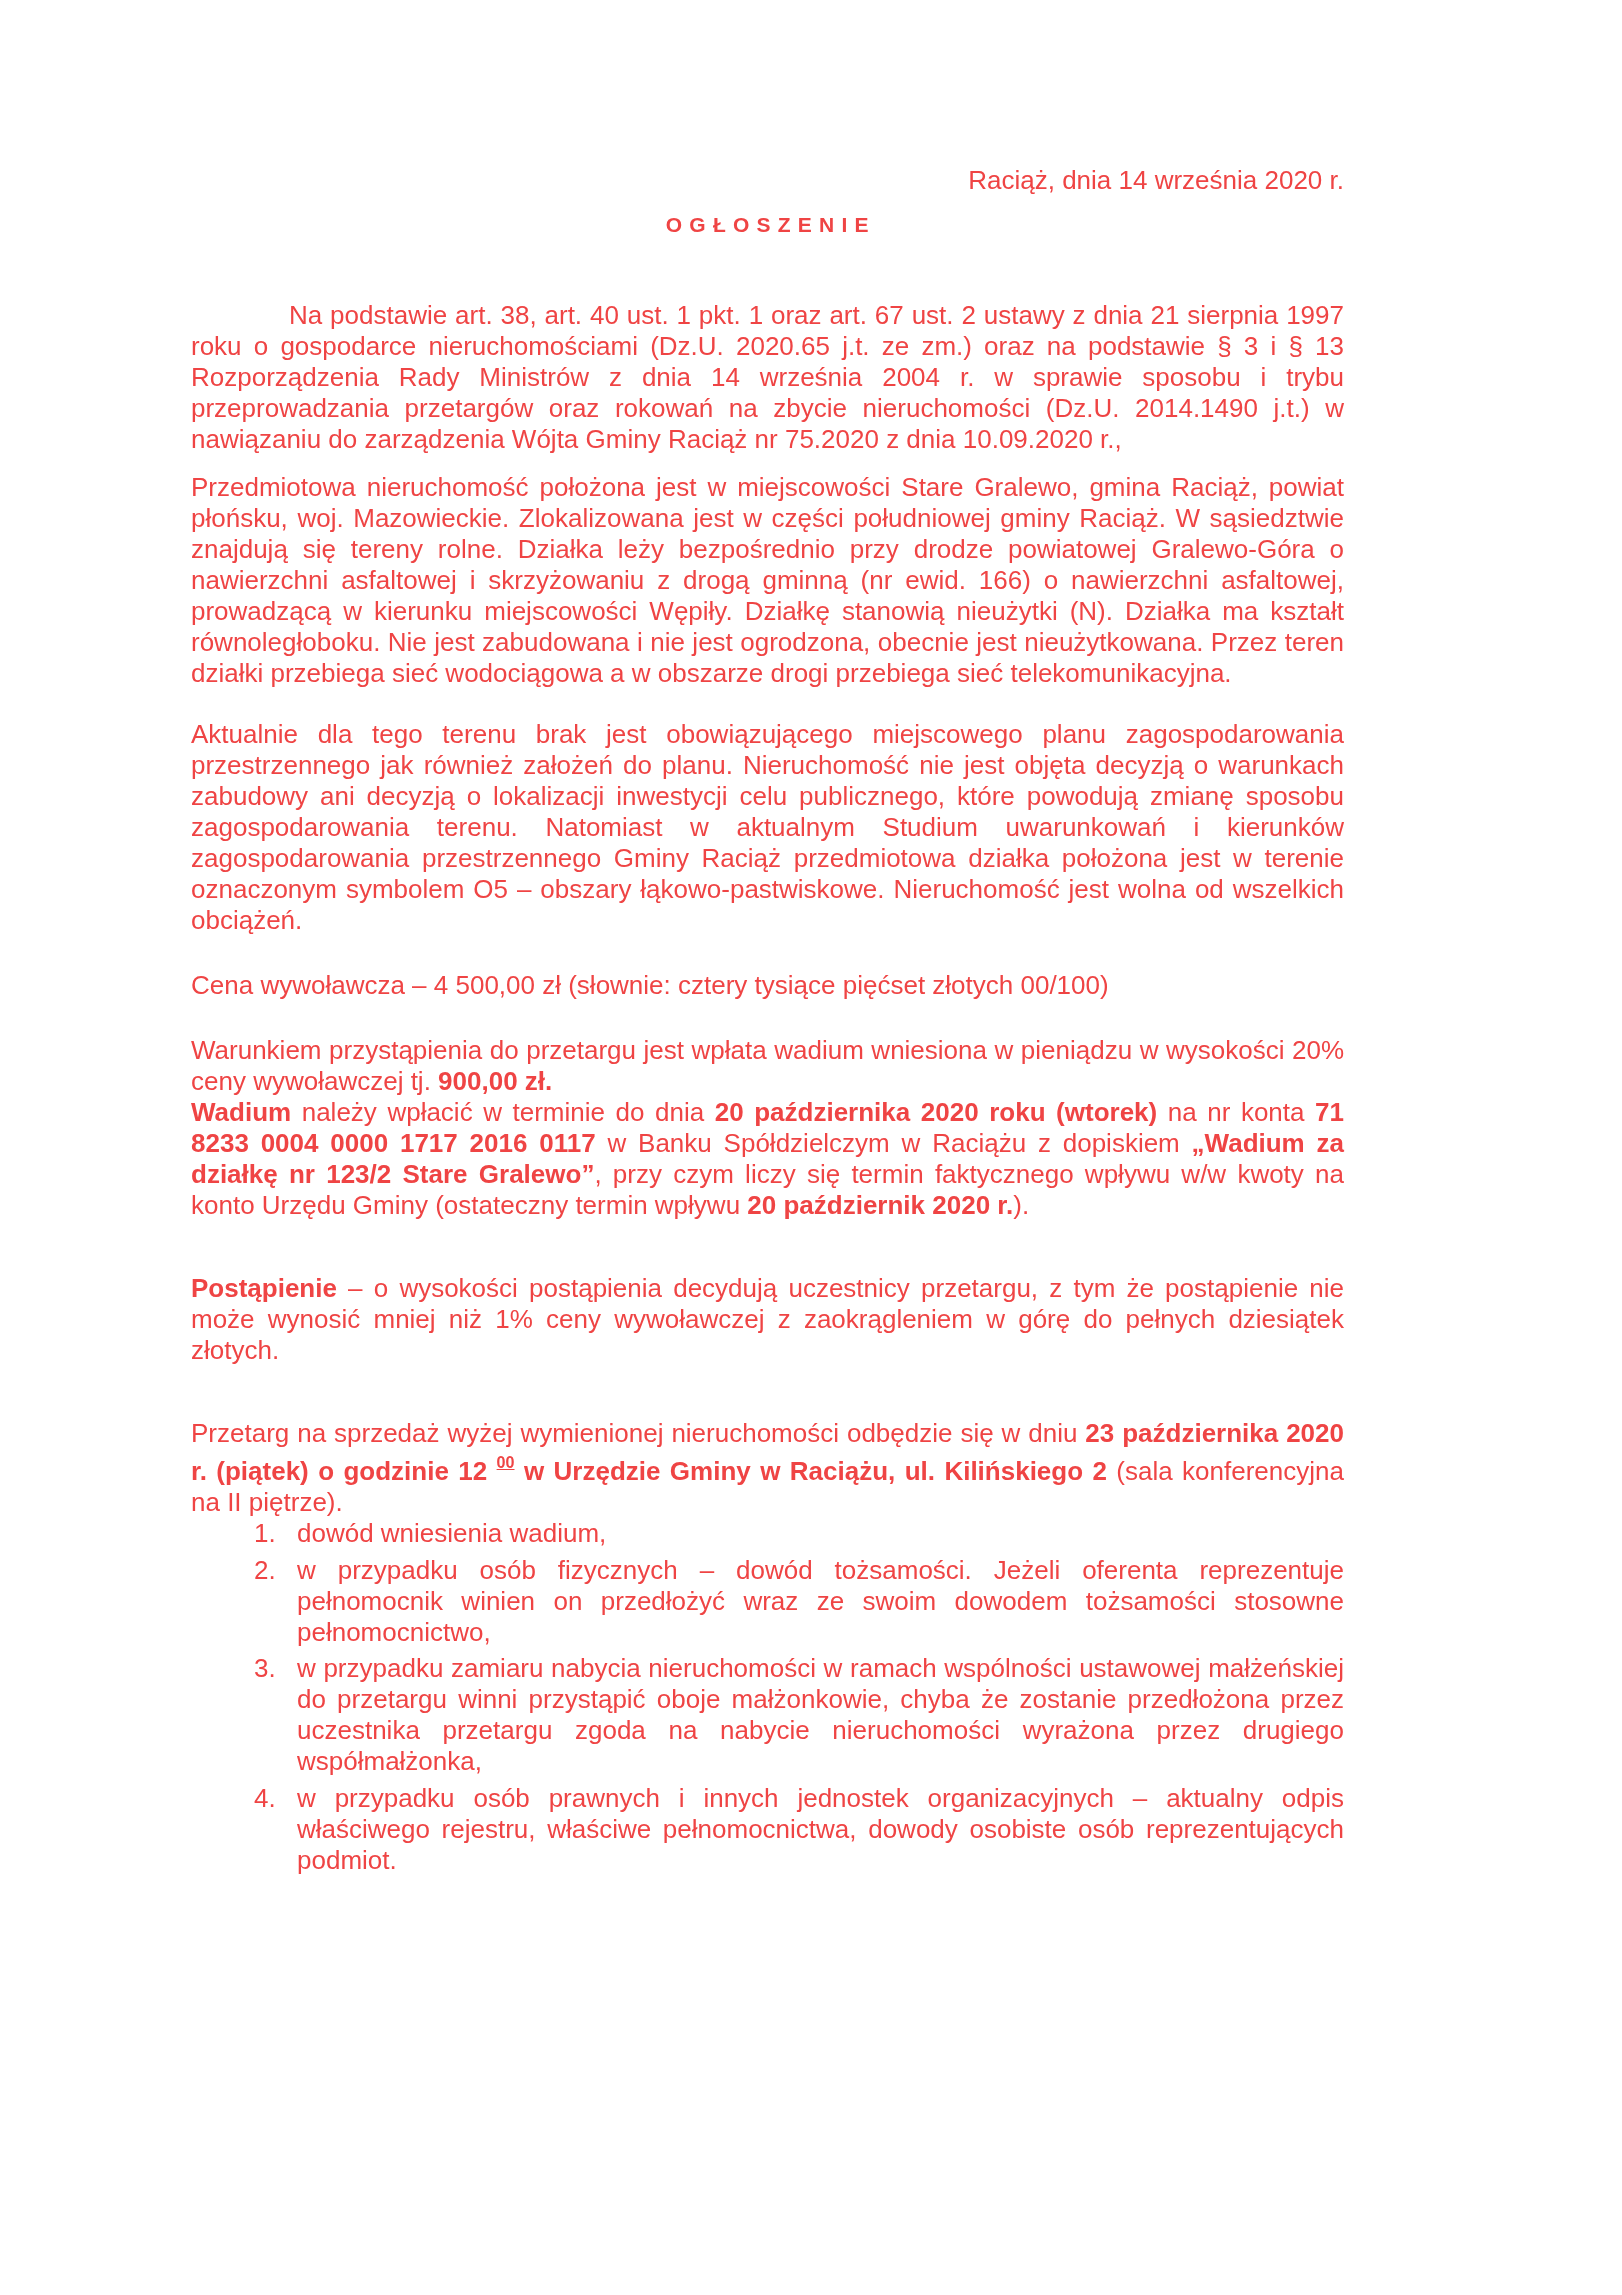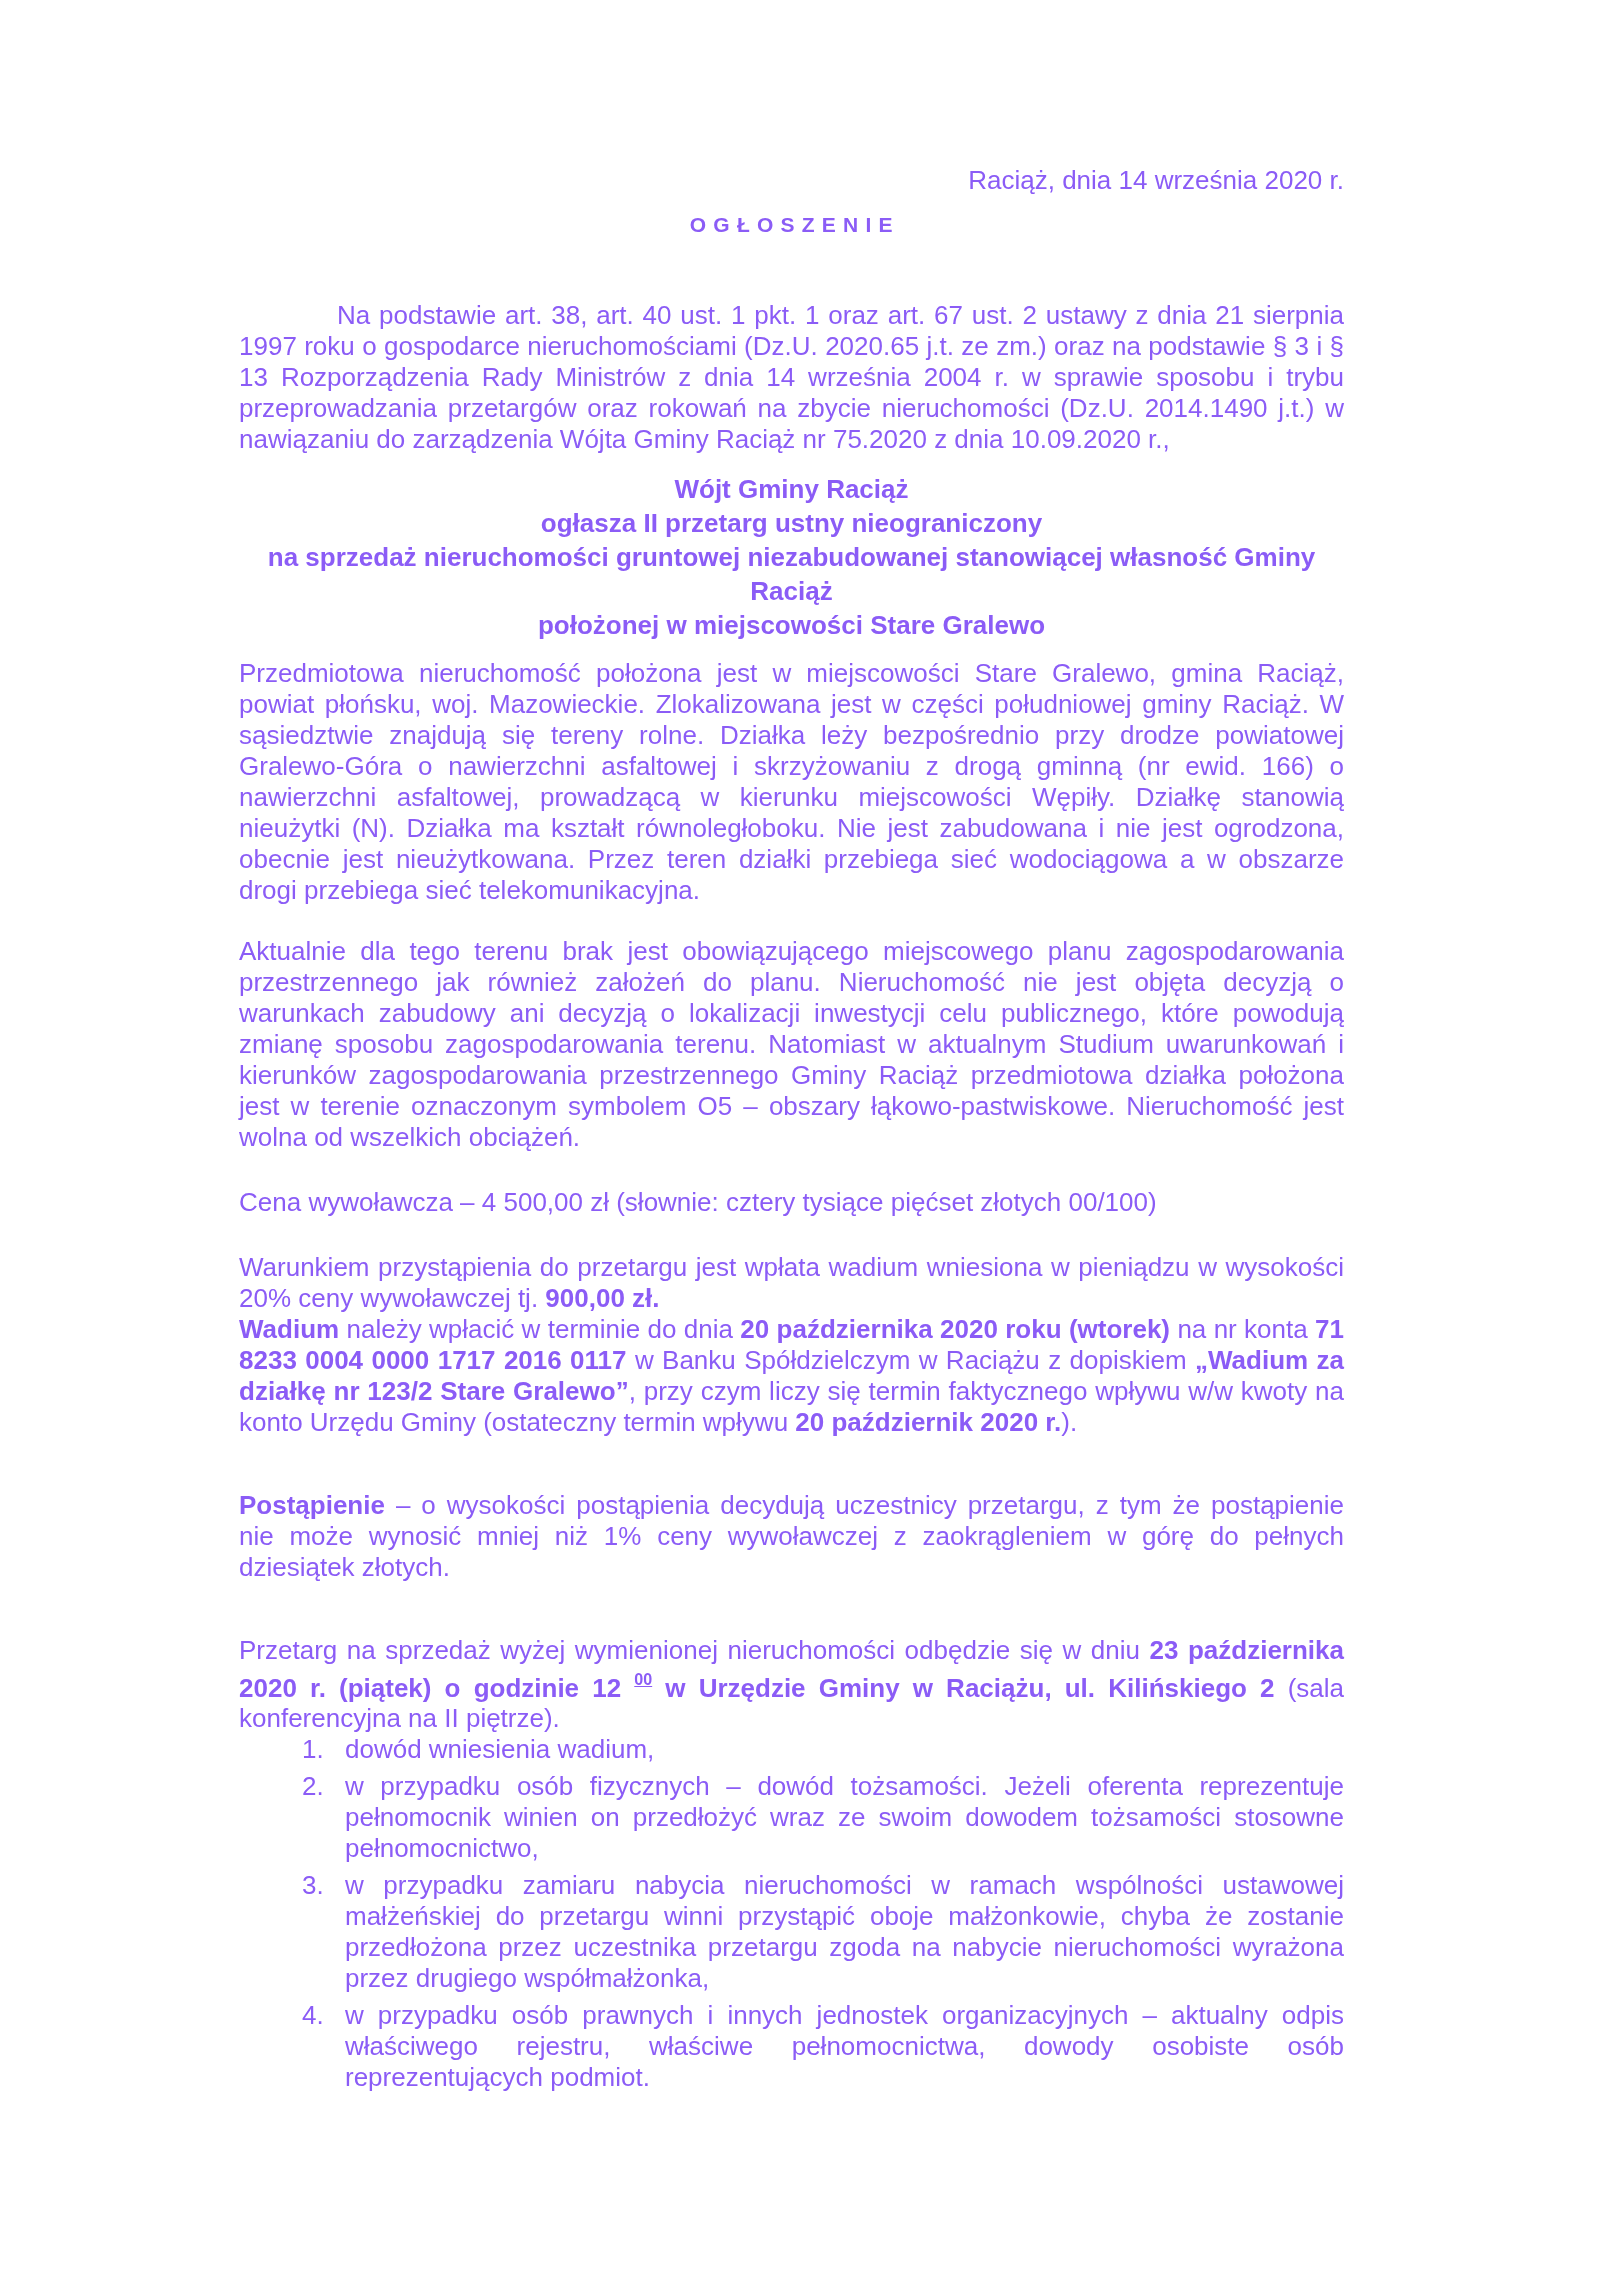--- a/index.html
+++ b/index.html
@@ -1,27 +1,26 @@
 <!DOCTYPE html>
 <html lang="pl" style="font-size:10.5px"><head>
 <meta charset="utf-8">
 <style>
   html, body { margin: 0; padding: 0; background: #ffffff; }
   .page {
     position: relative;
     width: 1530px;
     height: 2295px;
     background: #ffffff;
-    color: #8b5cf6;
+    color: #ef4444;
     font-family: "Liberation Sans", "DejaVu Sans", sans-serif;
     font-size: 26px;
     line-height: 31px;
     overflow: hidden;
     box-sizing: border-box;
-    padding-left: 48px;
   }
   .content {
     box-sizing: border-box;
     padding: 165px 186px 0 191px;
   }
   p { margin: 0; }
   .date      { text-align: right; margin-bottom: 13px; }
   .ref       { margin-bottom: 56px; }
   .title     { font-weight: bold; text-align: center; font-size: 21px; letter-spacing: 0.7px; margin: 0 0 60px 0; }
   .just      { text-align: justify; }
@@ -50,26 +49,20 @@
 <div class="page">
   <div class="content">
 
     <p class="date">Raciąż, dnia 14 września 2020 r.</p>
 
 
     <h1 class="title">O G Ł O S Z E N I E</h1>
 
     <p class="just indent legal">Na podstawie art. 38, art. 40 ust. 1 pkt. 1 oraz art. 67 ust. 2 ustawy z dnia 21 sierpnia 1997 roku o gospodarce nieruchomościami (Dz.U. 2020.65 j.t. ze zm.) oraz na podstawie § 3 i § 13 Rozporządzenia Rady Ministrów z dnia 14 września 2004 r. w sprawie sposobu i trybu przeprowadzania przetargów oraz rokowań na zbycie nieruchomości (Dz.U. 2014.1490 j.t.) w nawiązaniu do zarządzenia Wójta Gminy Raciąż nr 75.2020 z dnia 10.09.2020 r.,</p>
 
-    <div class="announcement">
-      <p>Wójt Gminy Raciąż</p>
-      <p>ogłasza II przetarg ustny nieograniczony</p>
-      <p>na sprzedaż nieruchomości gruntowej niezabudowanej stanowiącej własność Gminy Raciąż</p>
-      <p>położonej w miejscowości Stare Gralewo</p>
-    </div>
 
 
     <p class="just location">Przedmiotowa nieruchomość położona jest w miejscowości Stare Gralewo, gmina Raciąż, powiat płońsku, woj. Mazowieckie. Zlokalizowana jest w części południowej gminy Raciąż. W sąsiedztwie znajdują się tereny rolne. Działka leży bezpośrednio przy drodze powiatowej Gralewo-Góra o nawierzchni asfaltowej i skrzyżowaniu z drogą gminną (nr ewid. 166) o nawierzchni asfaltowej, prowadzącą w kierunku miejscowości Wępiły. Działkę stanowią nieużytki (N). Działka ma kształt równoległoboku. Nie jest zabudowana i nie jest ogrodzona, obecnie jest nieużytkowana. Przez teren działki przebiega sieć wodociągowa a w obszarze drogi przebiega sieć telekomunikacyjna.</p>
 
     <p class="just planning">Aktualnie dla tego terenu brak jest obowiązującego miejscowego planu zagospodarowania przestrzennego jak również założeń do planu. Nieruchomość nie jest objęta decyzją o warunkach zabudowy ani decyzją o lokalizacji inwestycji celu publicznego, które powodują zmianę sposobu zagospodarowania terenu. Natomiast w aktualnym Studium uwarunkowań i kierunków zagospodarowania przestrzennego Gminy Raciąż przedmiotowa działka położona jest w terenie oznaczonym symbolem O5 – obszary łąkowo-pastwiskowe. Nieruchomość jest wolna od wszelkich obciążeń.</p>
 
     <p class="price">Cena wywoławcza – 4 500,00 zł (słownie: cztery tysiące pięćset złotych 00/100)</p>
 
     <p class="just nogap"><span>Warunkiem przystąpienia do przetargu jest wpłata wadium wniesiona w pieniądzu w wysokości 20% ceny wywoławczej tj. </span><span class="b">900,00 zł.</span></p>
 

